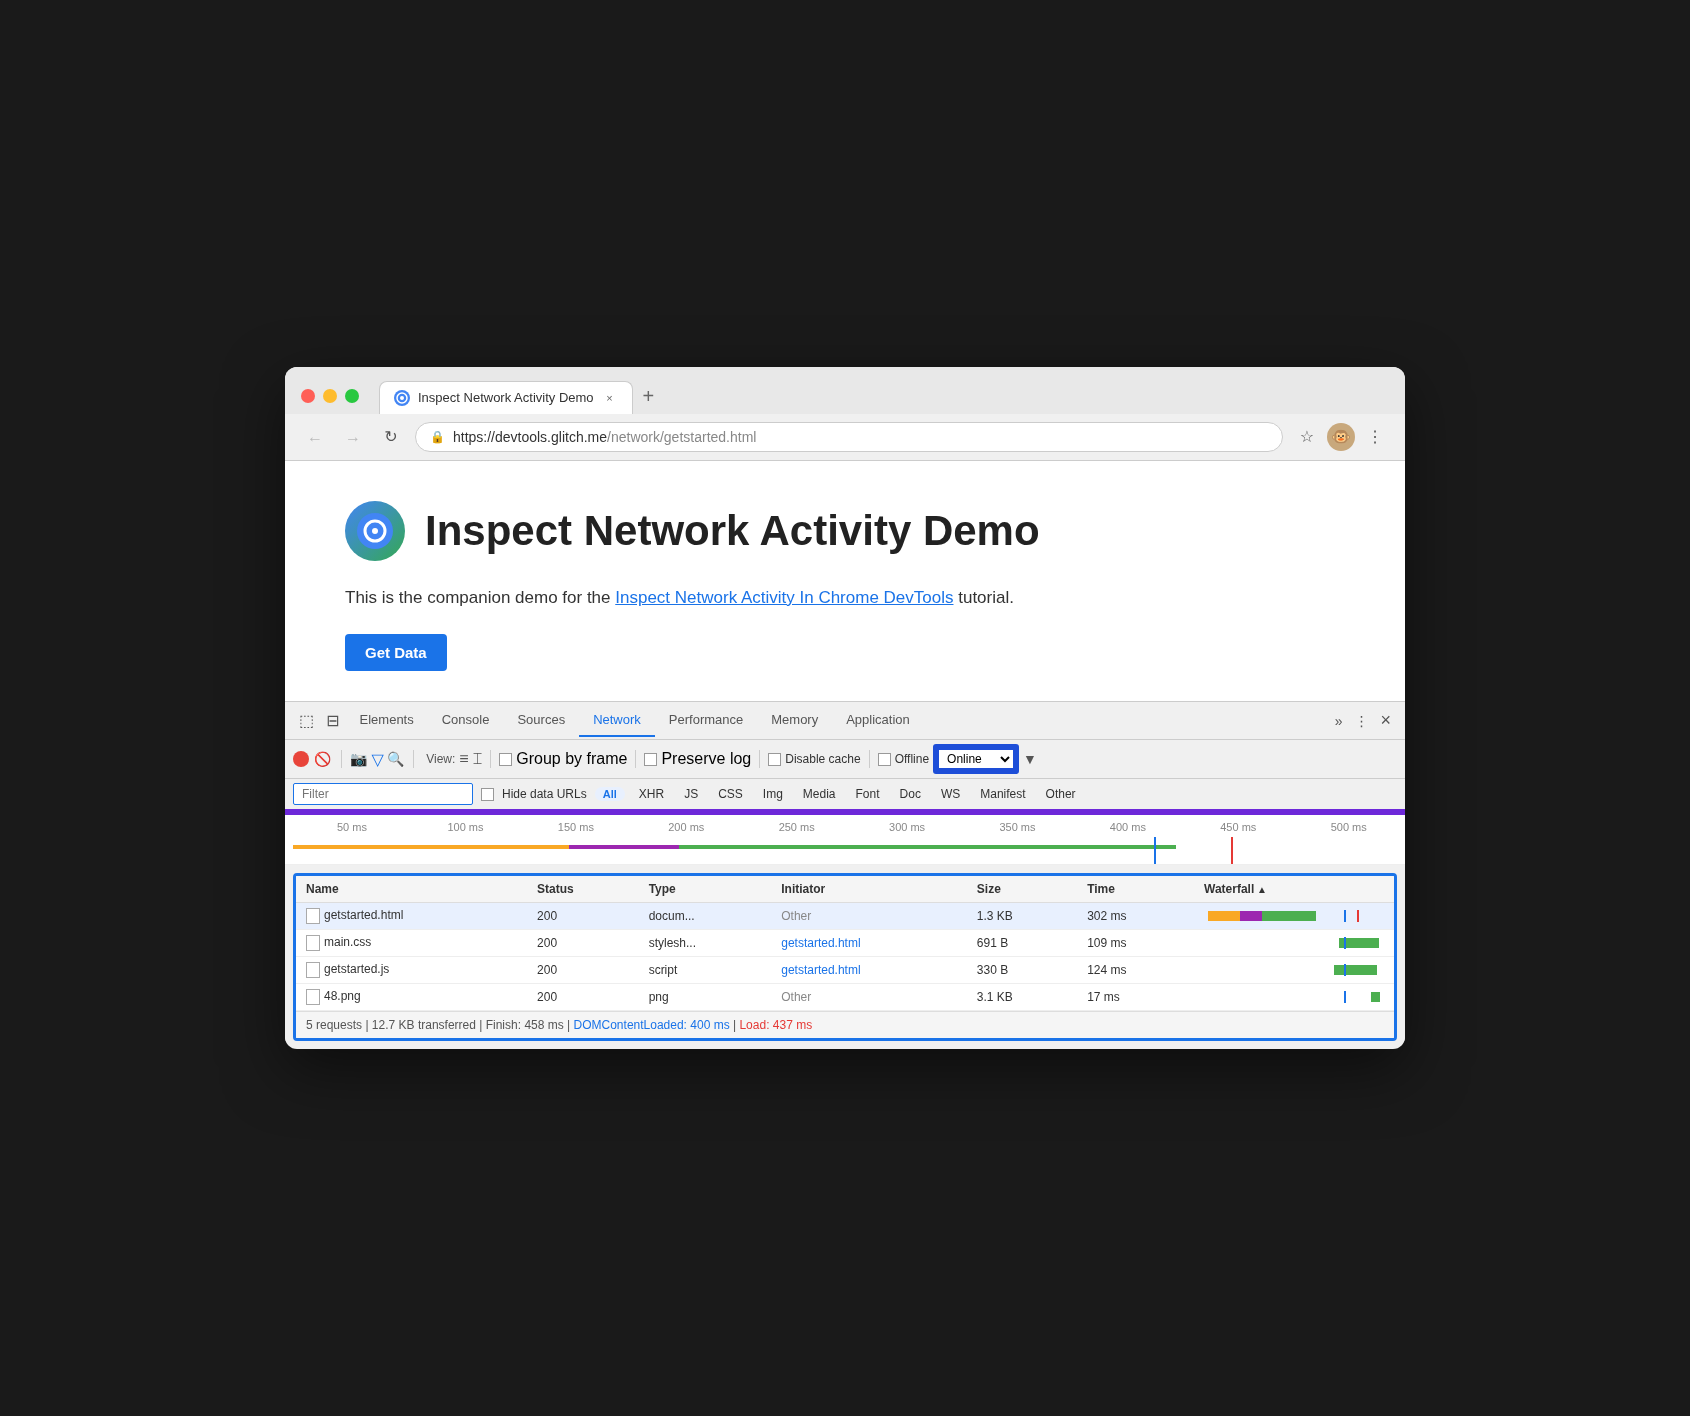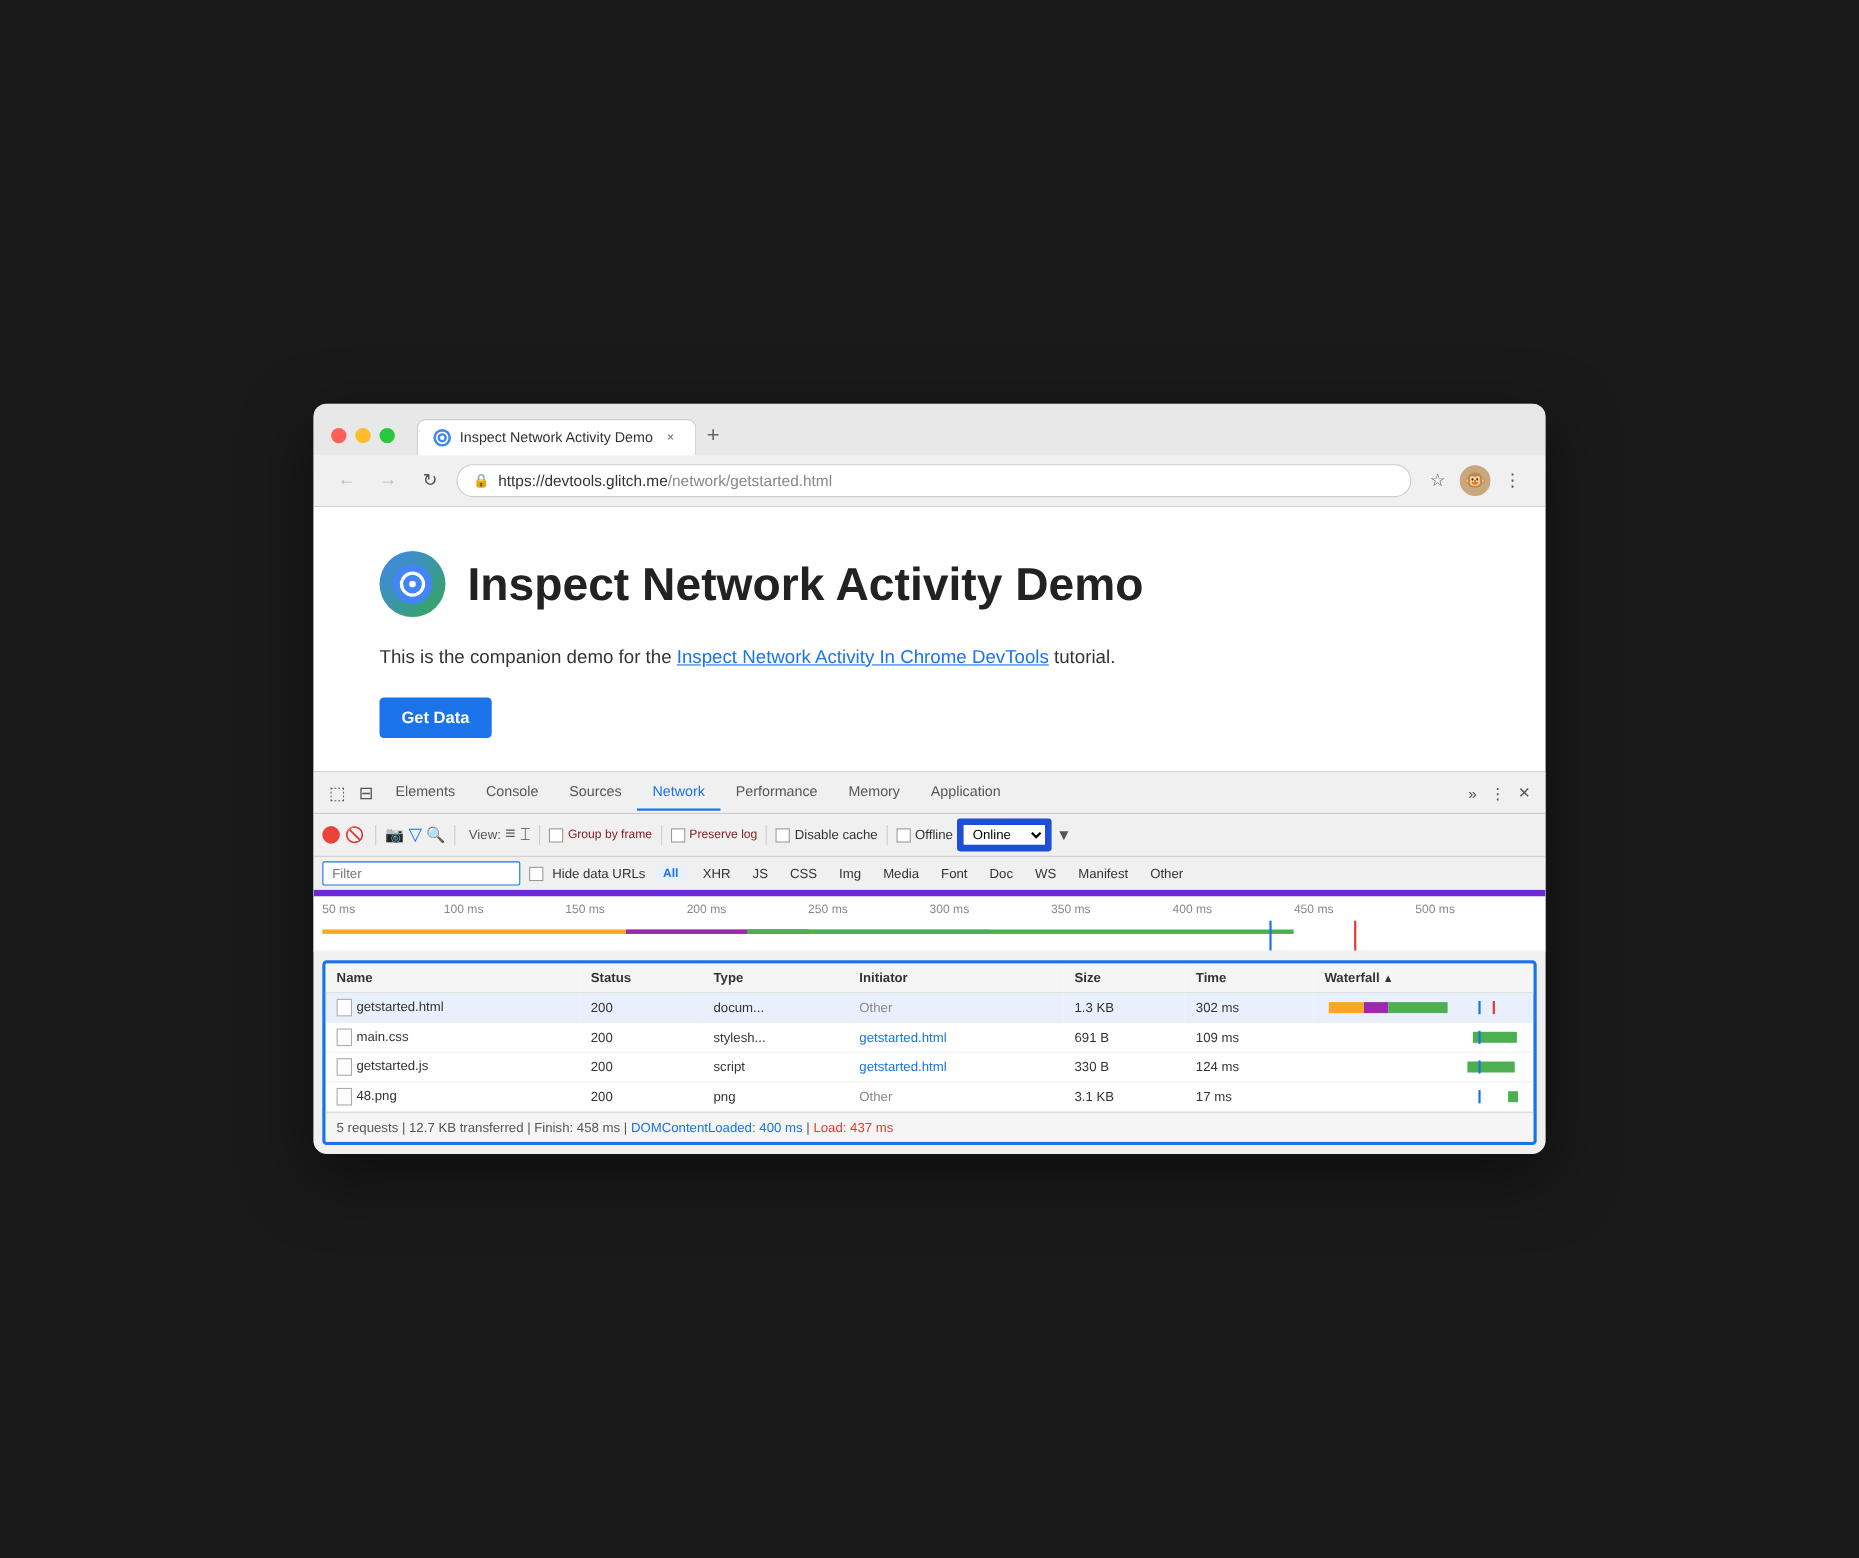--- a/index.html
+++ b/index.html
@@ -267,21 +267,21 @@
       height: 18px;
       background: #ccc;
       margin: 0 4px;
     }
     .cam-icon { font-size: 14px; color: #555; cursor: pointer; }
     .filter-icon { color: #1a73e8; font-size: 14px; cursor: pointer; }
     .search-icon-btn { font-size: 14px; color: #555; cursor: pointer; }
     .view-label { font-size: 12px; color: #555; margin-left: 4px; }
     .view-btn { font-size: 16px; color: #555; cursor: pointer; }
     .cb { width: 13px; height: 13px; border: 1px solid #999; display: inline-block; vertical-align: middle; background: #fff; }
-    .preserve-label { font-size: 11px; color: #7f1d1d; text-align: right; }
+    .preserve-label { font-size: 16px; color: #000000; text-align: right; }
     .disable-label { font-size: 12px; color: #333; }
     .offline-label { font-size: 12px; color: #333; }
     .online-select {
       border: 6px solid #1d4ed8;
       border-radius: 3px;
       padding: 1px 4px;
       font-size: 12px;
       background: #fff;
     }
     
@@ -326,21 +326,21 @@
       position: relative;
       height: 50px;
       overflow: hidden;
     }
     .timeline-labels {
       display: flex;
       padding: 2px 8px;
       font-size: 11px;
       color: #888;
     }
-    .timeline-label { flex: 1; }
+    .timeline-label { flex: 1; margin-left: 44px; }
     .timeline-lines {
       position: relative;
       height: 30px;
       margin: 2px 8px 0;
     }
     
     .network-highlight {
       border: 3px solid #1a73e8;
       border-radius: 4px;
       margin: 8px;

